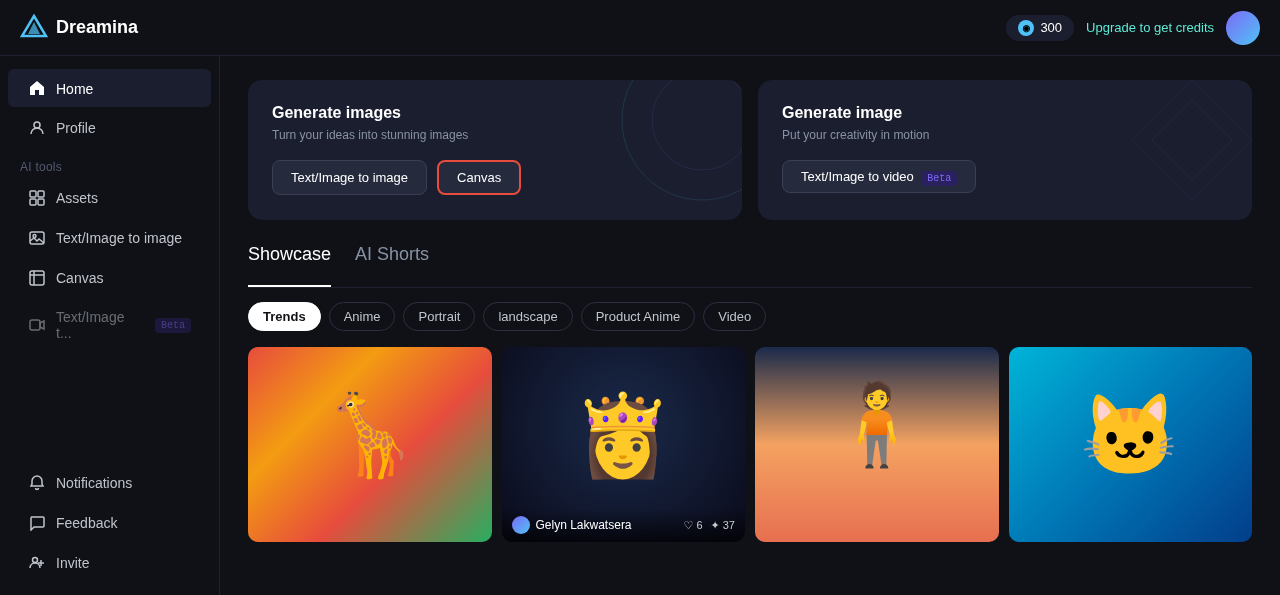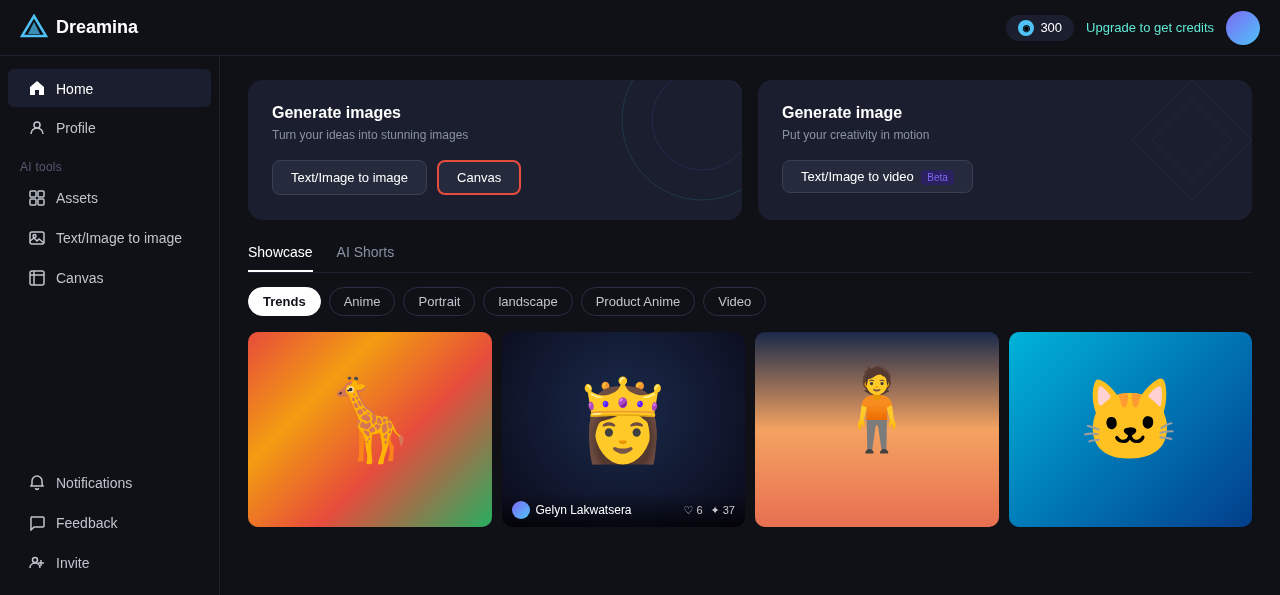--- a/index.html
+++ b/index.html
@@ -141,20 +141,21 @@
     .sidebar-spacer {
       flex: 1;
     }
     .beta-badge {
       background: #2a2060;
       color: #7c6af5;
       font-size: 10px;
       padding: 2px 6px;
       border-radius: 4px;
       margin-left: 4px;
+      font-family: Liberation Mono, monospace;
     }
 
     
     .main {
       flex: 1;
       overflow-y: auto;
       padding: 24px 28px;
       background: #0f1117;
     }
 
@@ -213,23 +214,23 @@
     }
 
     
     .showcase-tabs {
       display: flex;
       gap: 24px;
       margin-bottom: 14px;
       border-bottom: 1px solid #1e2130;
     }
     .showcase-tab {
-      font-size: 14px;
+      font-size: 18px;
       color: #8892a4;
-      padding-bottom: 10px;
+      padding-bottom: 20px;
       cursor: pointer;
       border-bottom: 2px solid transparent;
     }
     .showcase-tab.active {
       color: #fff;
       border-bottom: 2px solid #fff;
     }
 
     
     .filter-pills {
@@ -433,20 +434,30 @@
       <span>Text/Image to image</span>
     </div>
     <div class="sidebar-item">
       <span class="sidebar-icon">
         <svg width="16" height="16" viewBox="0 0 16 16" fill="none" stroke="currentColor" stroke-width="1.5">
             <rect x="1" y="1" width="14" height="14" rx="2"></rect>
             <path d="M1 5h14M5 1v14"></path>
           </svg>
       </span>
       <span>Canvas</span>
+    </div>
+    <div class="sidebar-item disabled">
+      <span class="sidebar-icon">
+        <svg width="16" height="16" viewBox="0 0 16 16" fill="none" stroke="currentColor" stroke-width="1.5">
+            <rect x="1" y="3" width="10" height="10" rx="2"></rect>
+            <path d="M11 6l4-2v8l-4-2z"></path>
+          </svg>
+      </span>
+      <span>Text/Image t...</span>
+      <span class="beta-badge">Beta</span>
     </div>
 
     <div class="sidebar-spacer"></div>
 
     <div class="sidebar-item">
       <span class="sidebar-icon">
         <svg width="16" height="16" viewBox="0 0 16 16" fill="none" stroke="currentColor" stroke-width="1.5">
             <path d="M8 1a5 5 0 00-5 5v3l-1 2h12l-1-2V6a5 5 0 00-5-5z"></path>
             <path d="M6.5 13a1.5 1.5 0 003 0"></path>
           </svg>

